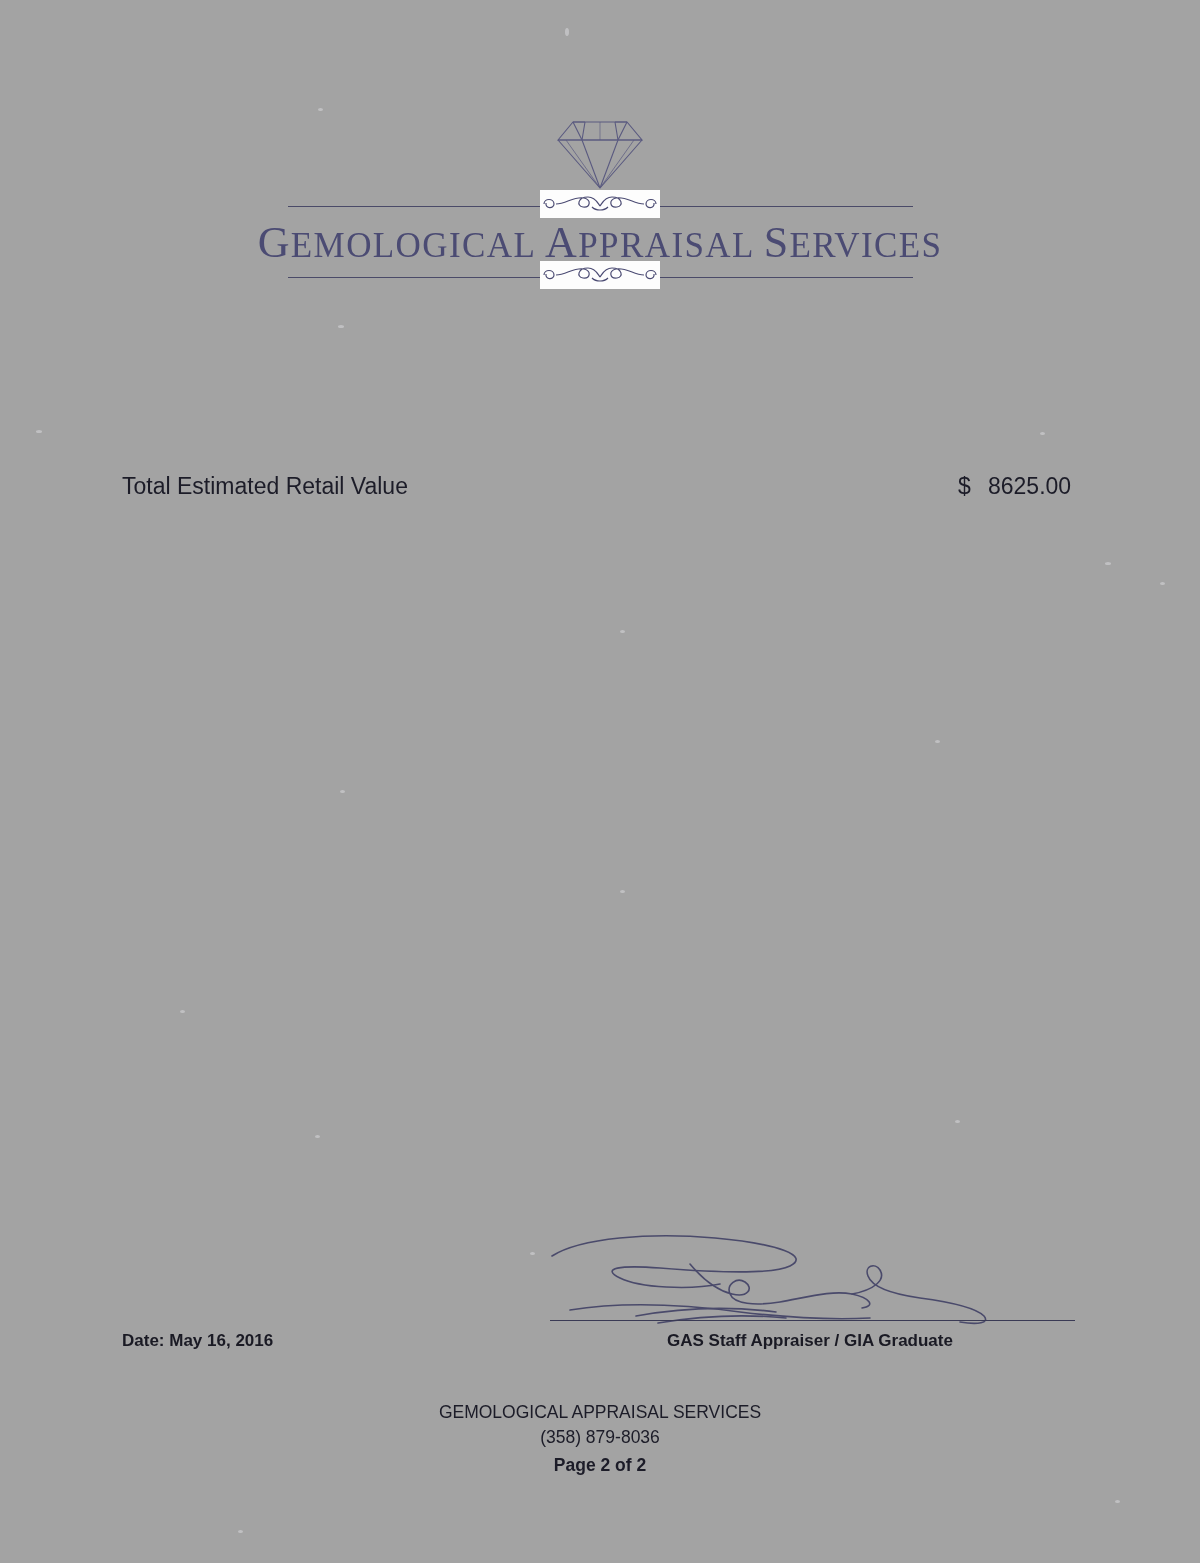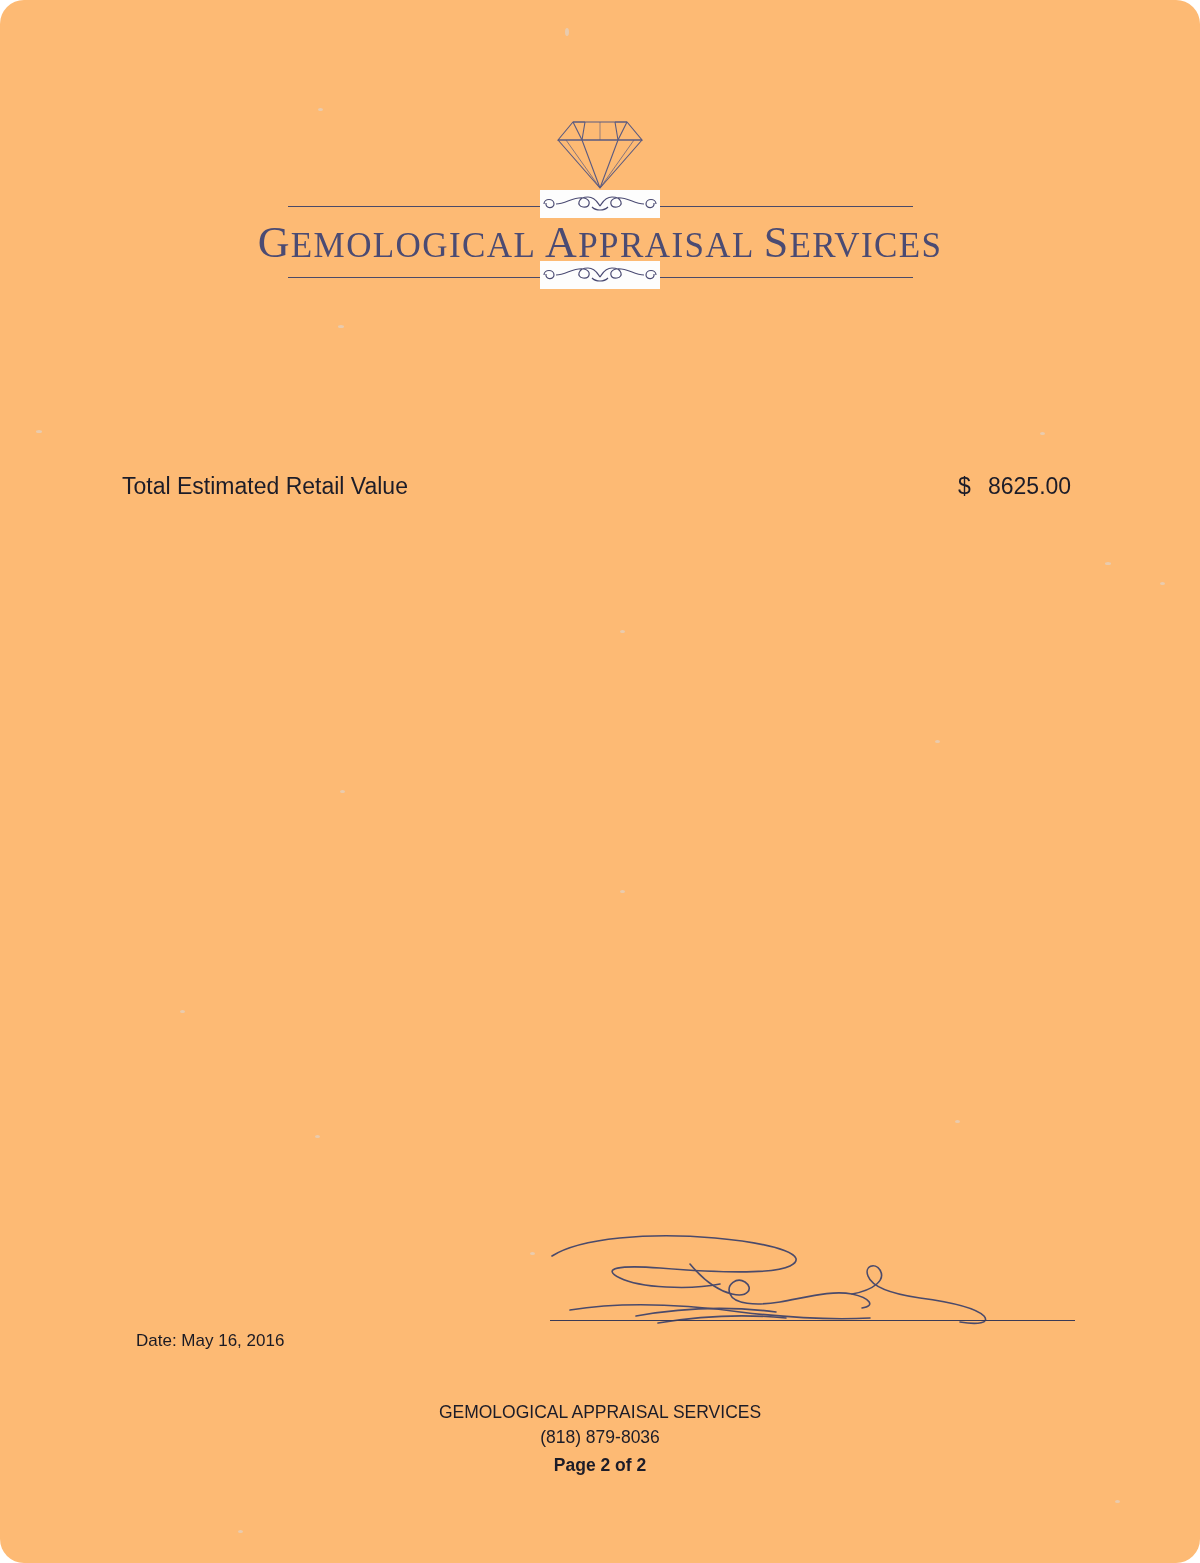--- a/index.html
+++ b/index.html
@@ -12,22 +12,21 @@
     height: 1563px;
     position: relative;
     font-family: "Liberation Sans", sans-serif;
     color: #1c1c28;
     overflow: hidden;
   }
 
   .page {
     position: absolute;
     inset: 0;
-    background: #fdba74;
-    border-radius: 24px;
+    background: #a3a3a3;
   }
 
   
   .speck {
     position: absolute;
     background: #d8d8dd;
     border-radius: 50%;
     opacity: .55;
   }
 
@@ -170,23 +169,23 @@
     left: 540px;
     width: 540px;
     text-align: center;
     font-size: 17px;
     font-weight: bold;
     color: #1a1a24;
   }
   .date-line {
     position: absolute;
     top: 1331px;
-    left: 136px;
+    left: 122px;
     font-size: 17px;
-    font-weight: normal;
+    font-weight: bold;
     color: #1a1a24;
   }
 
   
   .footer {
     position: absolute;
     top: 1400px;
     left: 0;
     width: 1200px;
     text-align: center;
@@ -285,20 +284,21 @@
         <path d="M312 66 C334 62, 346 52, 340 42 C335 34, 324 38, 328 48 C332 59, 352 66, 380 70 C410 74, 436 80, 444 88 C450 95, 438 97, 420 94"></path>
         <path d="M30 82 C80 74, 140 76, 200 84 C250 90, 290 92, 330 90"></path>
         <path d="M96 88 C140 80, 190 78, 236 84"></path>
         <path d="M118 95 C160 88, 206 86, 246 90"></path>
       </g>
     </svg>
     <div class="sig-rule"></div>
   </div>
 
   <div class="date-line">Date: May 16, 2016</div>
+  <div class="sig-caption">GAS Staff Appraiser / GIA Graduate</div>
 
   <div class="footer">
     <div>GEMOLOGICAL APPRAISAL SERVICES</div>
-    <div>(818) 879-8036</div>
+    <div>(358) 879-8036</div>
     <div class="page-num">Page 2 of 2</div>
   </div>
 
 </div>
 
 </body></html>

